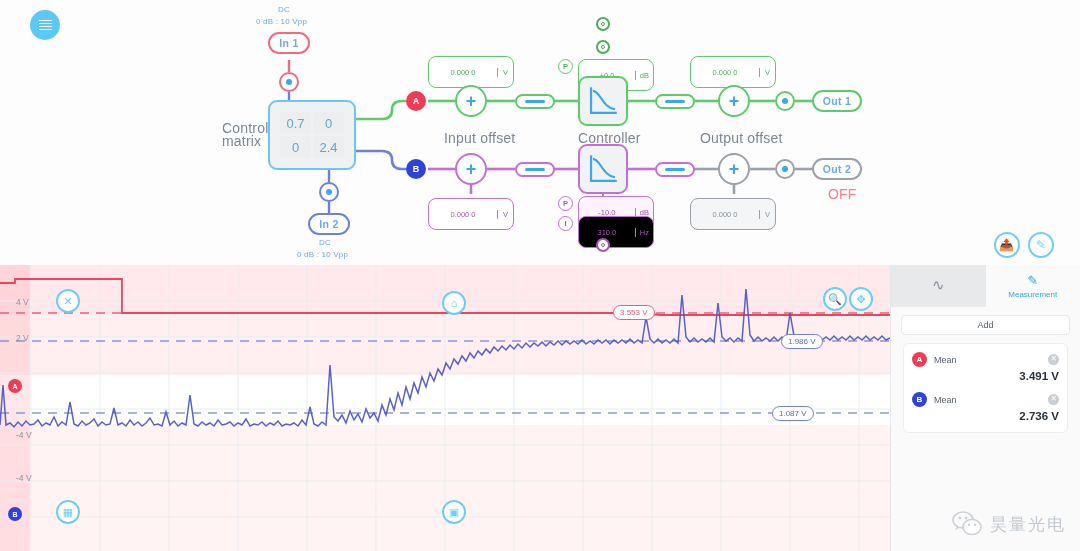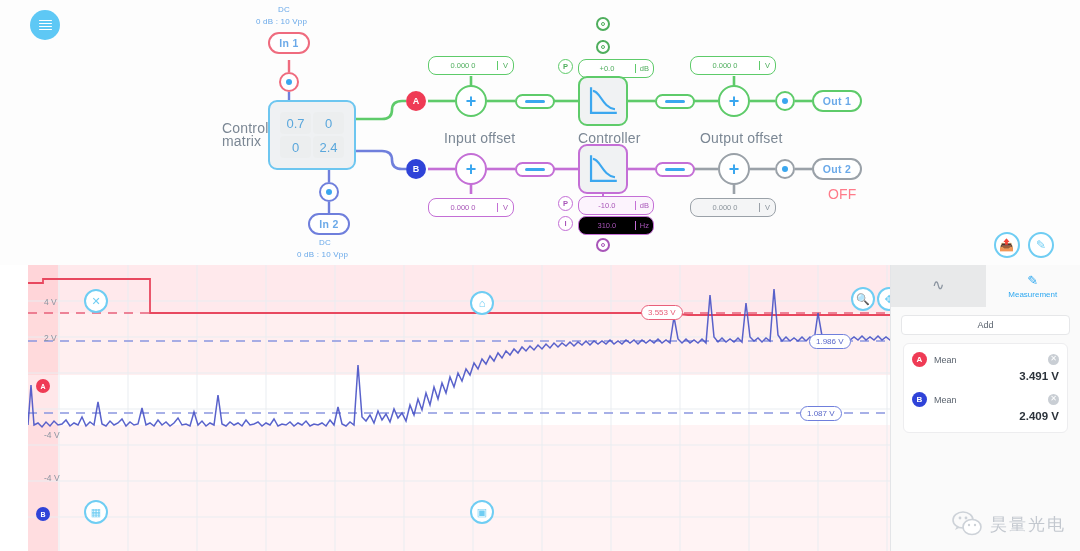--- a/index.html
+++ b/index.html
@@ -47,34 +47,34 @@
   .abadge { position:absolute; width:20px;height:20px;border-radius:50%;
     display:flex;align-items:center;justify-content:center;color:#fff;font-size:9px;font-weight:bold; }
 
   .slider { position:absolute; width:40px;height:15px;border-radius:9px;border:2.2px solid;background:#fff;
     display:flex;align-items:center;justify-content:center; }
   .slider i { display:block;width:20px;height:3px;border-radius:2px;background:#3ba7ef; }
 
   .ctrlbox { position:absolute; width:50px;height:50px;border-radius:9px;border:2.6px solid;background:#f0f2f3; }
   .ctrlbox svg { width:100%;height:100%; }
 
-  .field { position:absolute; height:19px; border-radius:8px; border:1.6px solid; background:#fff;
+  .field { position:absolute; height:32px; border-radius:8px; border:1.6px solid; background:#fff;
     display:flex; align-items:center; font-size:7.5px; overflow:hidden; }
   .field .v { padding:0 5px; flex:1; text-align:center; }
   .field .u { padding:0 4px; border-left:1.4px solid; min-width:16px; text-align:center; }
 
   .pibadge { position:absolute; width:15px;height:15px;border-radius:50%;border:1.6px solid;background:#fff;
     display:flex;align-items:center;justify-content:center;font-size:7.5px;font-weight:bold; }
   .knob { position:absolute; width:14px;height:14px;border-radius:50%;border:2px solid; background:#fff; }
   .knob::after{content:"";position:absolute;inset:3px;border-radius:50%;border:1.5px solid;}
 
   svg.wires { position:absolute; left:0; top:0; width:1080px; height:265px; pointer-events:none; }
 
   
-  .scope { position:absolute; left:0; top:265px; width:890px; height:286px; background:#fff; overflow:hidden;margin-left:28px; }
+  .scope { position:absolute; left:0; top:265px; width:890px; height:286px; background:#fff; overflow:hidden; }
   .band-red { position:absolute; left:0; right:0; background:rgba(255,120,135,.16); }
   .scope svg.trace { position:absolute; left:0; top:0; width:890px; height:286px; }
   .ytick { position:absolute; left:16px; font-size:8.5px; color:#8b94a0; }
   .ov-ic { position:absolute; width:24px;height:24px;border-radius:50%;border:2px solid #6fcdf3;background:#fff;
     display:flex;align-items:center;justify-content:center;color:#6fcdf3;font-size:11px; }
   .cursor-pill { position:absolute; height:15px; border-radius:8px; border:1.5px solid; background:#fff;
     display:flex;align-items:center;justify-content:center; font-size:8px; padding:0 6px; }
   .marker { position:absolute; width:14px;height:14px;border-radius:50%;
     display:flex;align-items:center;justify-content:center;color:#fff;font-size:7px;font-weight:bold; }
 
@@ -366,21 +366,21 @@
           <span class="mx">✕</span>
         </div>
         <div class="mval">3.491 V</div>
       </div>
       <div class="mrow" style="margin-bottom:0;">
         <div class="mtop">
           <span class="mdot" style="background:#2f43d8;">B</span>
           <span class="mname">Mean</span>
           <span class="mx">✕</span>
         </div>
-        <div class="mval">2.409 V</div>
+        <div class="mval">2.736 V</div>
       </div>
     </div>
 
     <div class="watermark">
       <svg width="30" height="26" viewBox="0 0 30 26">
         <ellipse cx="11" cy="9" rx="10" ry="8" fill="none" stroke="#cdd2d8" stroke-width="1.6"></ellipse>
         <ellipse cx="20" cy="16" rx="9" ry="7.5" fill="#fff" stroke="#cdd2d8" stroke-width="1.6"></ellipse>
         <circle cx="8" cy="7" r="1.4" fill="#cdd2d8"></circle>
           <circle cx="14" cy="7" r="1.4" fill="#cdd2d8"></circle>
         <circle cx="17" cy="14" r="1.2" fill="#cdd2d8"></circle>

